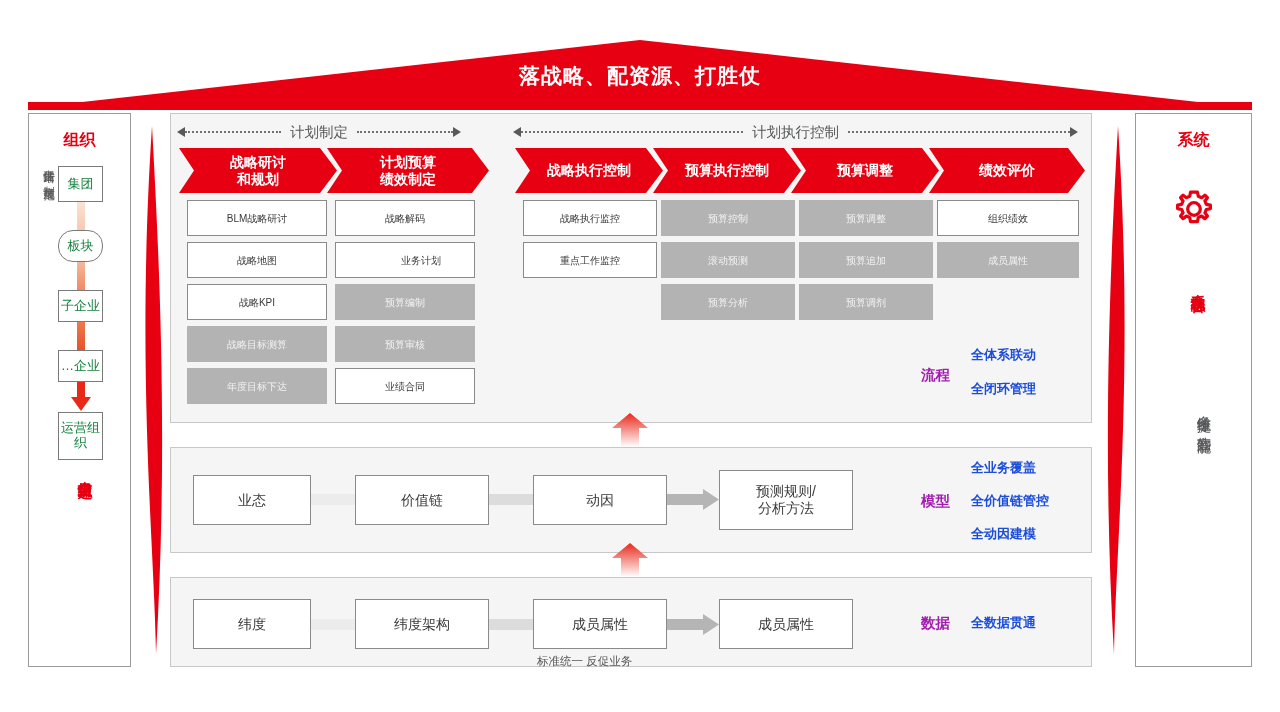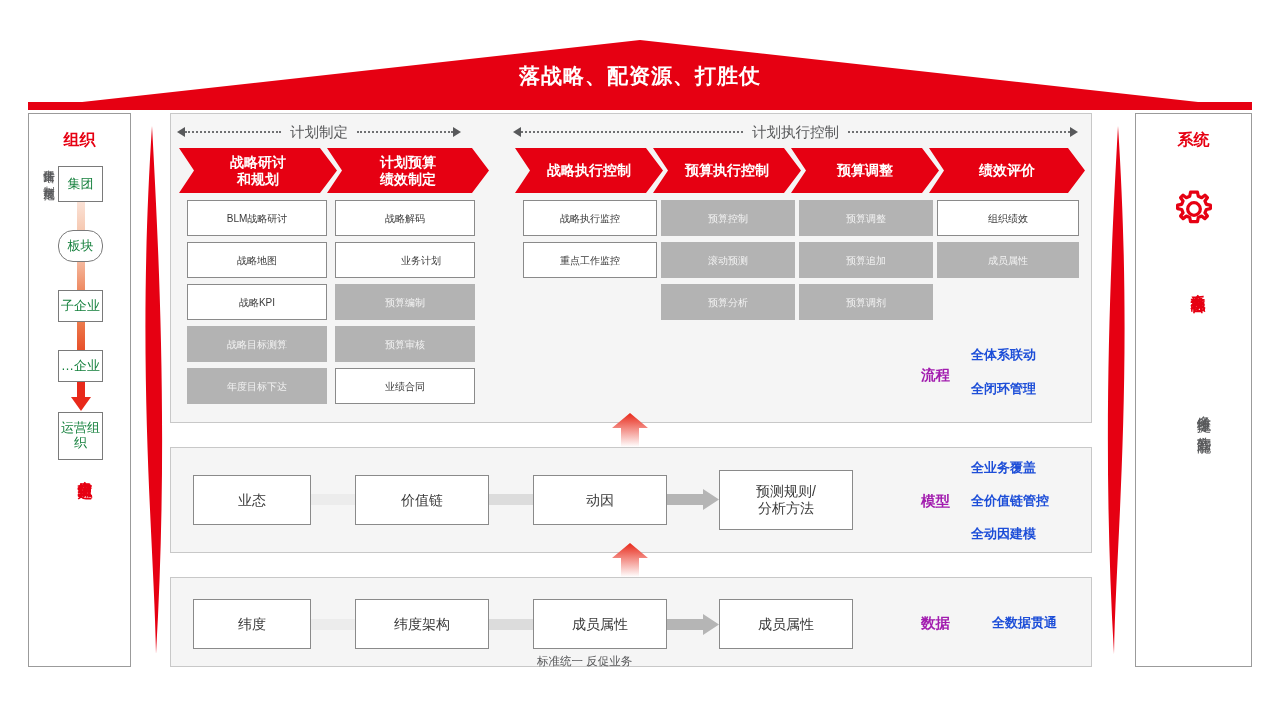--- a/index.html
+++ b/index.html
@@ -335,16 +335,16 @@
       </svg>
 
     <div class="flowbox" style="left:22px;top:21px;width:118px;">纬度</div>
     <div class="flowbox" style="left:184px;top:21px;width:134px;">纬度架构</div>
     <div class="flowbox" style="left:362px;top:21px;width:134px;">成员属性</div>
     <div class="flowbox" style="left:548px;top:21px;width:134px;">成员属性</div>
 
     <div class="sub-note" style="left:366px;top:76px;">标准统一 反促业务</div>
 
     <div class="rcat" style="left:750px;top:36px;">数据</div>
-    <div class="rlabel" style="left:821px;top:36px;">全数据贯通</div>
+    <div class="rlabel" style="left:800px;top:36px;">全数据贯通</div>
   </div>
 
 </div>
 
 </body></html>

